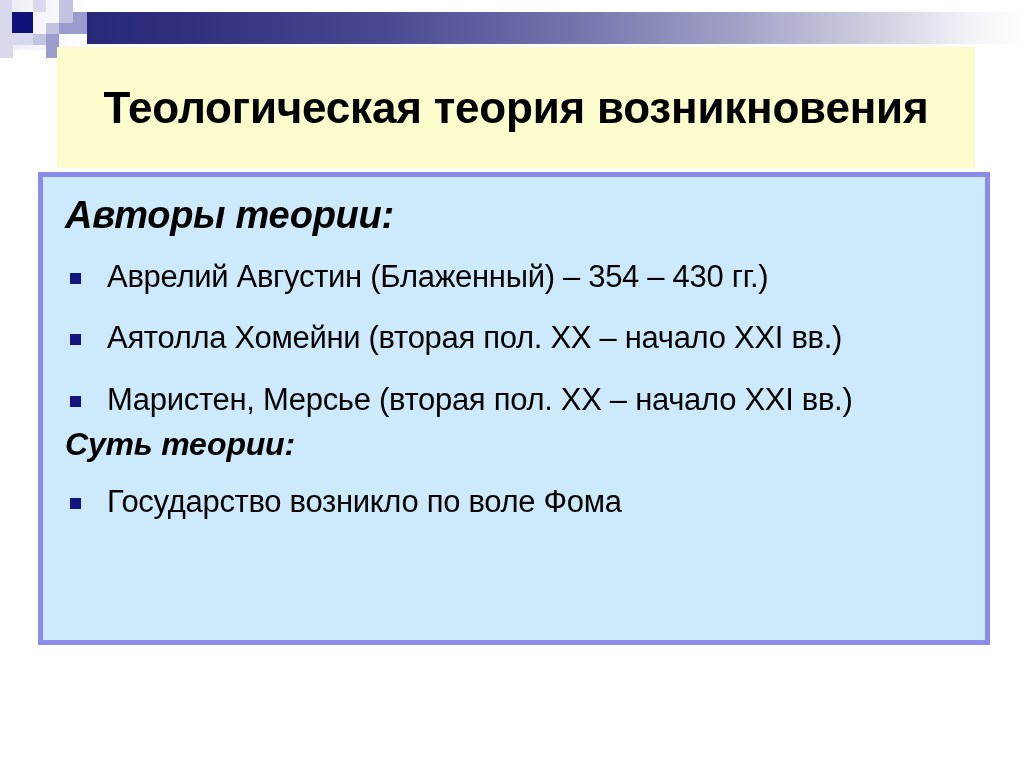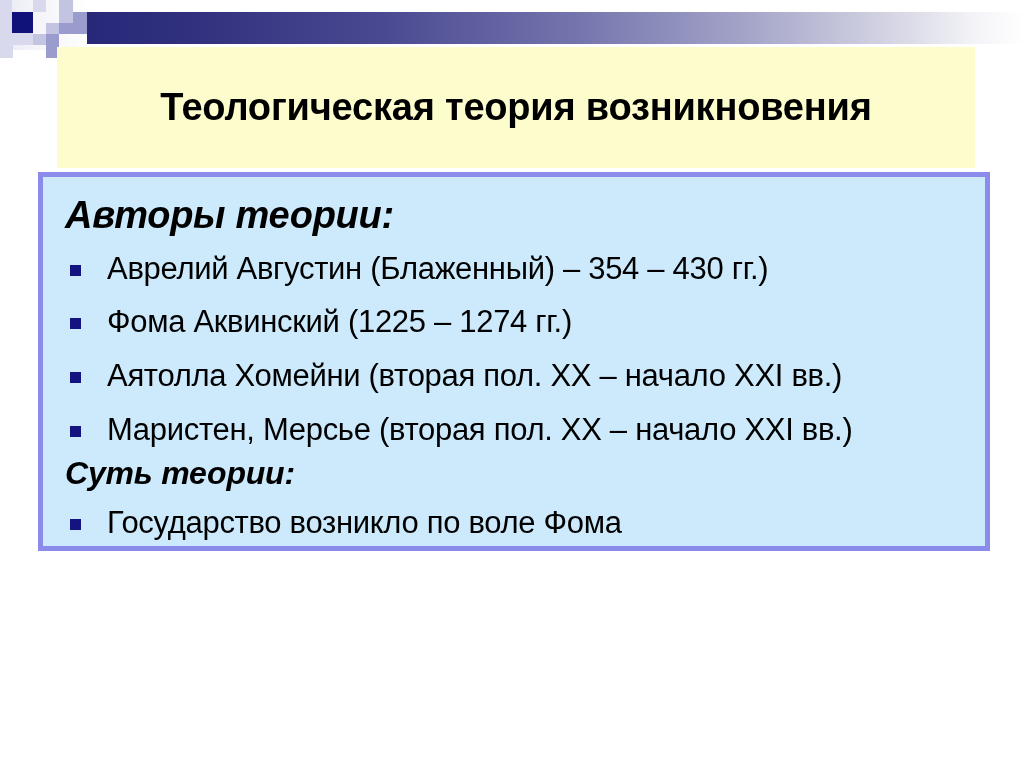--- a/index.html
+++ b/index.html
@@ -48,33 +48,33 @@
     left: 57px; top: 47px;
     width: 918px; height: 121px;
     background: #fcfccc;
     display: flex;
     align-items: center;
     justify-content: center;
     box-sizing: border-box;
     padding: 0 40px;
   }
   #title-text {
-    font-size: 38px;
+    font-size: 44px;
     font-weight: bold;
     color: #000000;
     text-align: center;
     line-height: 1.16;
     letter-spacing: -0.2px;
   }
 
   
   #content-box {
     position: absolute;
     left: 38px; top: 172px;
-    width: 952px; height: 379px;
+    width: 952px; height: 473px;
     background: #cceafc;
     border: 5px solid #8b8beb;
     box-sizing: border-box;
     padding: 12px 0 0 0;
   }
 
   .heading-major {
     font-size: 38px;
     font-weight: bold;
     font-style: italic;
@@ -93,21 +93,21 @@
     letter-spacing: -0.2px;
   }
 
   ul.bullets {
     list-style: none;
     margin: 0;
     padding: 0;
   }
   li.bullet-item {
     position: relative;
-    margin: 8px 0 0 22px;
+    margin: 16px 0 0 22px;
     padding: 0 0 0 42px;
     font-size: 31px;
     color: #000000;
     line-height: 1.47;
     letter-spacing: -0.3px;
     white-space: nowrap;
   }
   li.bullet-item .marker {
     position: absolute;
     left: 5px;
@@ -144,21 +144,20 @@
   <div id="title-text">
     <span>Теологическая теория возникновения</span><br>
   </div>
 </div>
 
 <div id="content-box">
   <div id="sections">
       <div class="heading-major">Авторы теории:</div>
       <ul class="bullets">
         <li class="bullet-item"><span class="marker"></span><span>Аврелий Августин (Блаженный) – 354 – 430 гг.)</span></li>
-        <li class="bullet-item"><span class="marker"></span><span>Фома Аквинский (1225 – 1274 гг.)</span></li>
         <li class="bullet-item"><span class="marker"></span><span>Аятолла Хомейни (вторая пол. XX – начало XXI вв.)</span></li>
         <li class="bullet-item"><span class="marker"></span><span>Маристен, Мерсье (вторая пол. XX – начало XXI вв.)</span></li>
       </ul>
       <div class="heading-minor">Суть теории:</div>
       <ul class="bullets">
         <li class="bullet-item"><span class="marker"></span><span>Государство возникло по воле Фома</span></li>
       </ul>
     </div>
 </div>
 

